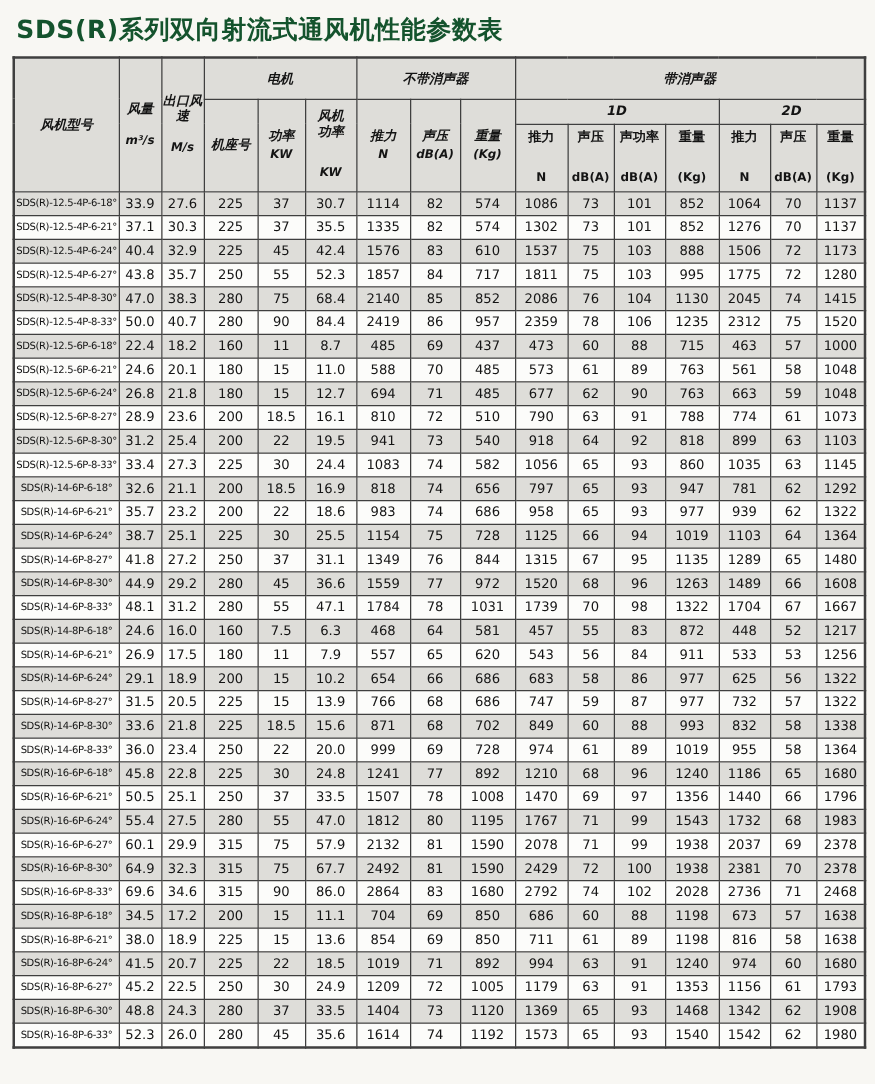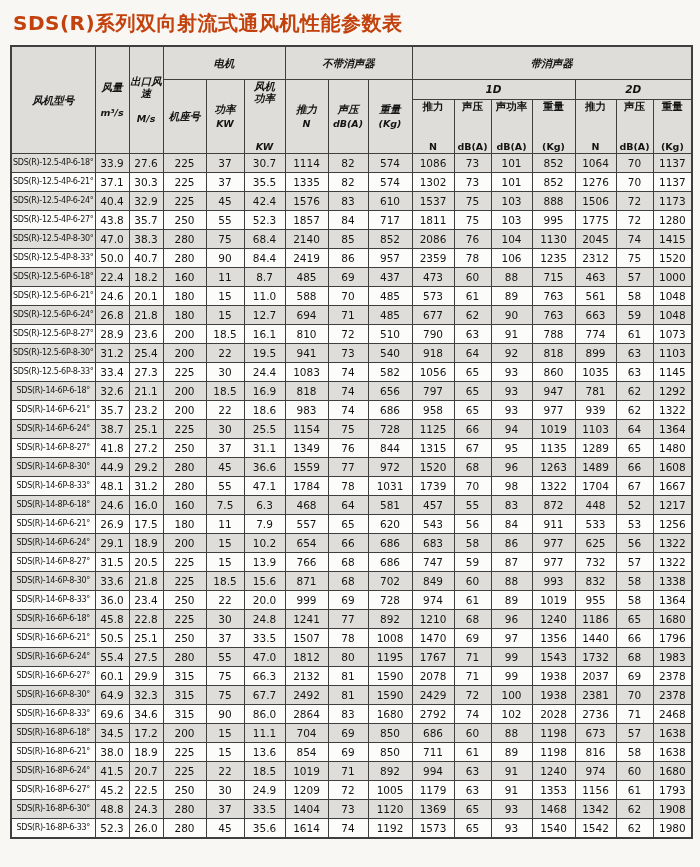--- a/index.html
+++ b/index.html
@@ -13,37 +13,37 @@
   html,body{margin:0;padding:0;}
   body{
     width:700px;height:867px;overflow:hidden;
     background:var(--page-bg);
     color:var(--text);
     font-family:"DejaVu Sans","Liberation Sans",sans-serif;
   }
   .page{width:700px;height:867px;padding:8px 10px 4px 10px;}
   .title{
     font-size:20px;font-weight:bold;letter-spacing:0.5px;
-    margin:2px 0 8px 3px;color:#c2410c;
+    margin:2px 0 8px 3px;color:#14532d;
   }
   table.spec{
     border-collapse:collapse;table-layout:fixed;width:681px;
     border:2px solid var(--border);
   }
   .spec th,.spec td{
     border:1px solid var(--border);
     text-align:center;vertical-align:middle;
     padding:0;color:var(--text);
   }
   .spec thead th{background:var(--shade);font-weight:600;font-size:10.5px;line-height:1.15;}
   .r1 th{height:33px;font-style:italic;}
   .r2 th{height:20px;font-style:italic;}
   .r3 th{height:54px;}
   .hcell{display:flex;flex-direction:column;align-items:center;justify-content:center;height:100%;}
-  .gap-sm{gap:22px;justify-content:space-between;}
+  .gap-sm{gap:22px;}
   .gap-md{gap:4px;}
   .gap-lg{gap:15px;}
   .unit{font-size:9.5px;font-weight:600;}
   .w2{display:block;width:2.4em;}
   .spec tbody td{
     height:19px;font-size:10.5px;line-height:18px;
     background:var(--row-white);white-space:nowrap;overflow:hidden;
   }
   .spec tbody tr:nth-child(odd) td{background:var(--shade);}
   .spec tbody td.model{font-size:8px;letter-spacing:-0.3px;}
@@ -666,21 +666,21 @@
           <td>1732</td>
           <td>68</td>
           <td>1983</td>
         </tr>
         <tr>
           <td class="model">SDS(R)-16-6P-6-27°</td>
           <td>60.1</td>
           <td>29.9</td>
           <td>315</td>
           <td>75</td>
-          <td>66.3</td>
+          <td>57.9</td>
           <td>2132</td>
           <td>81</td>
           <td>1590</td>
           <td>2078</td>
           <td>71</td>
           <td>99</td>
           <td>1938</td>
           <td>2037</td>
           <td>69</td>
           <td>2378</td>

